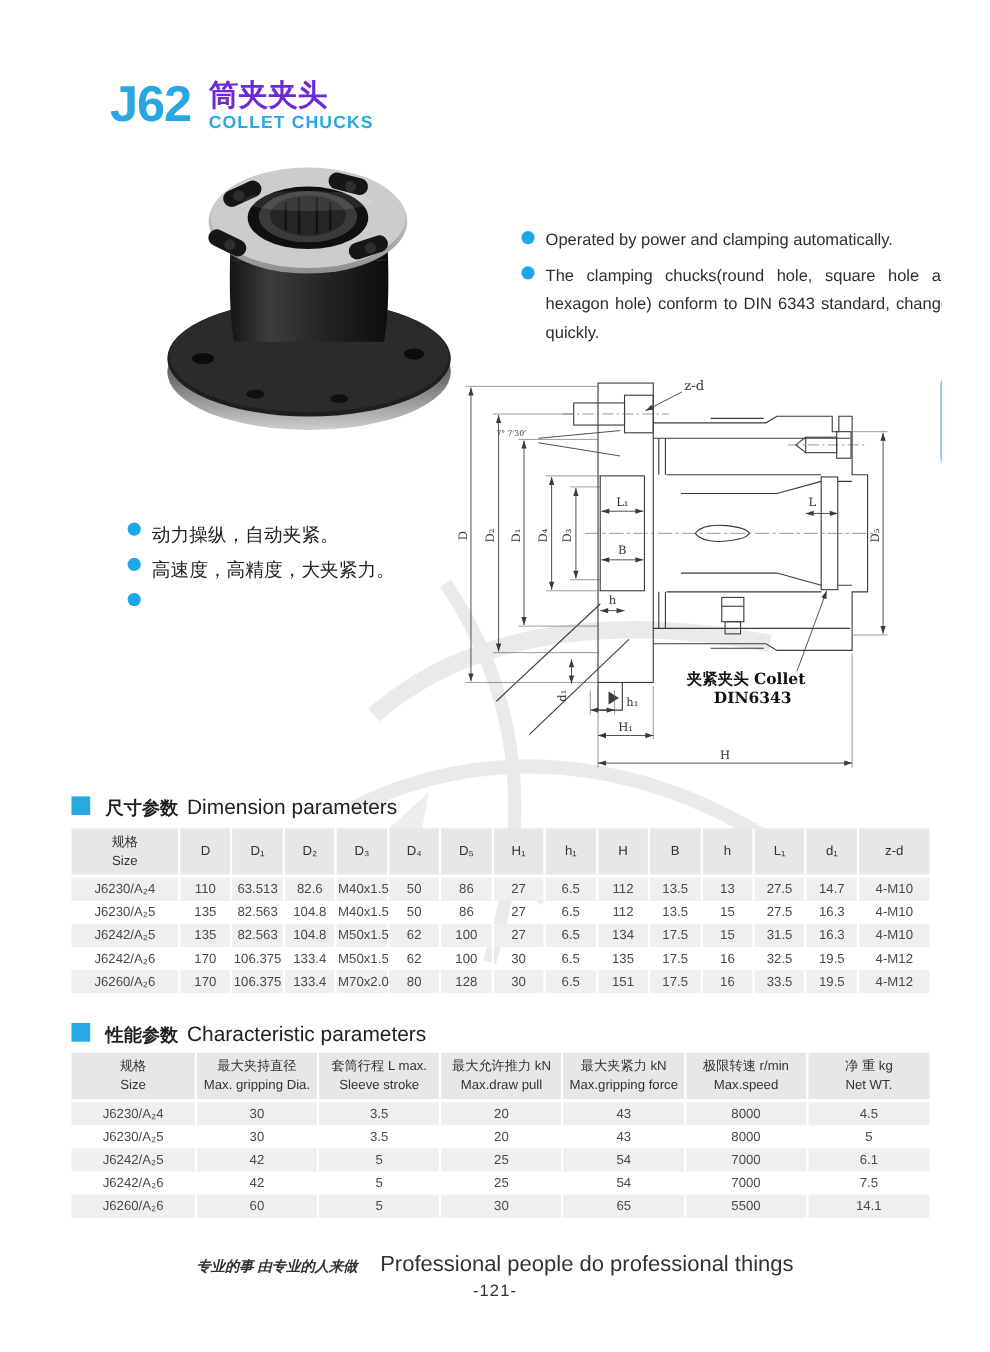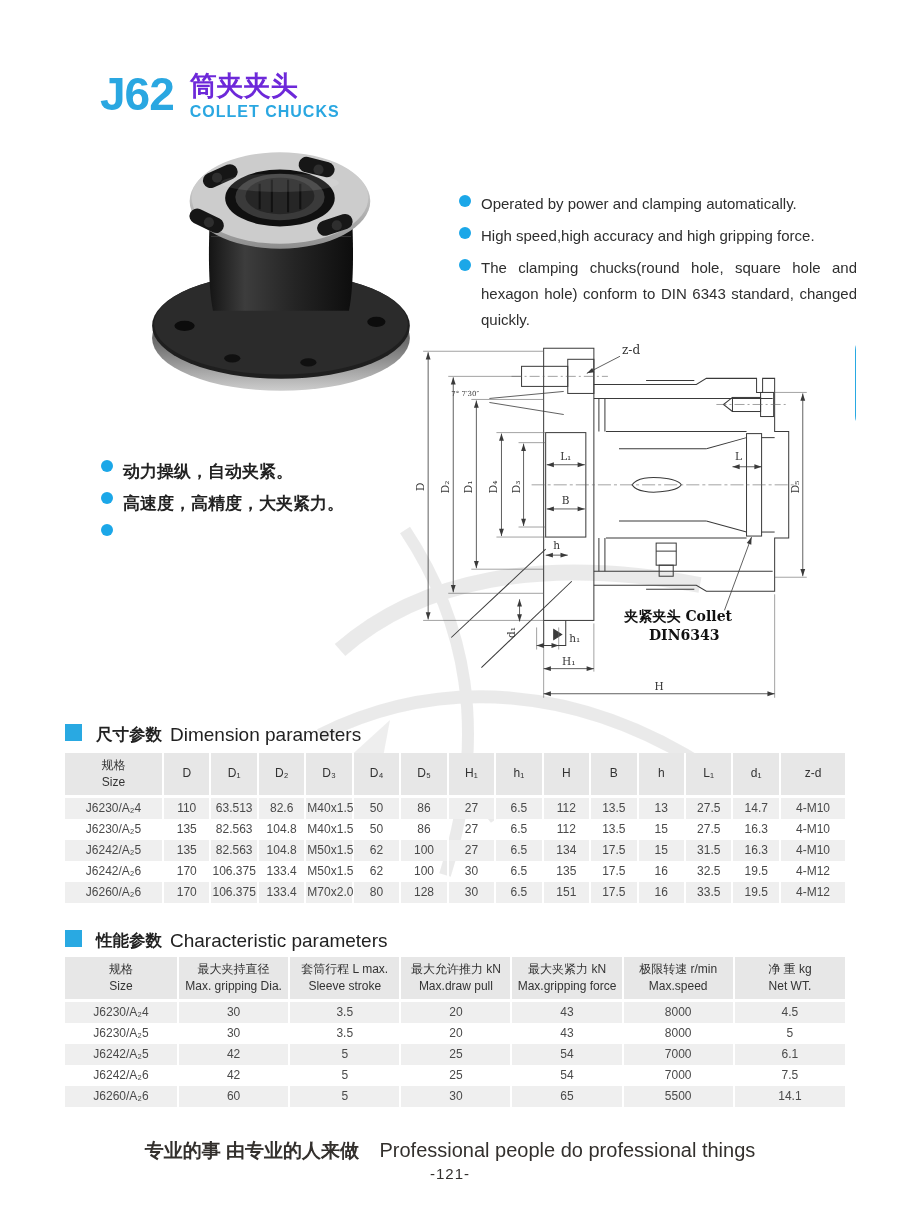--- a/index.html
+++ b/index.html
@@ -7,26 +7,26 @@
         font-family:"Liberation Sans","DejaVu Sans",sans-serif;color:#333;}
   
   .hdr{position:absolute;left:100px;top:72px;display:flex;align-items:flex-start;}
   .hdr .code{font-size:46px;font-weight:bold;color:#2aa7e1;letter-spacing:-1px;line-height:44px;}
   .hdr .titles{margin-left:16px;}
   .hdr .t-zh{font-size:27px;font-weight:bold;color:#6d28d9;line-height:28px;}
   .hdr .t-en{font-size:16px;font-weight:bold;color:#2aa7e1;letter-spacing:1px;margin-top:3px;}
   
   .photo{position:absolute;left:146px;top:138px;width:274px;height:256px;}
   
-  ul.features{list-style:none;margin:1px;padding:0;position:absolute;}
+  ul.features{list-style:none;margin:16px;padding:0;position:absolute;}
   ul.features li{position:relative;padding-left:22px;}
   ul.features .dot{position:absolute;left:0;top:4px;width:12px;height:12px;border-radius:50%;background:#1ba7e8;}
   ul.features.en{left:458px;top:190px;width:398px;font-size:15px;line-height:26px;color:#2e2e2e;}
   ul.features.en li{margin-bottom:6px;text-align:justify;}
-  ul.features.zh{left:100px;top:455px;width:330px;font-size:17px;font-weight:700;line-height:31px;color:#222;}
+  ul.features.zh{left:100px;top:455px;width:330px;font-size:17px;font-weight:400;line-height:31px;color:#222;}
   ul.features.zh li{margin-bottom:1px;}
   
   .tab4{position:absolute;left:855px;top:338px;width:45px;height:90px;background:#29a9e2;
         border-radius:12px 0 0 12px;color:#fff;font-size:40px;display:flex;align-items:center;justify-content:center;}
   
   .drawing{position:absolute;left:393px;top:336px;width:462px;height:374px;}
   
   .watermark{position:absolute;left:280px;top:470px;width:500px;height:450px;pointer-events:none;opacity:.5;}
   
   .section{position:absolute;left:65px;display:flex;align-items:flex-start;}
@@ -40,21 +40,21 @@
   #dim-table{top:753px;} #char-table{top:957px;}
   table.data-table thead th{background:#e7e7e7;font-weight:normal;color:#333;padding:4px 1px;
         border-right:2px solid #fff;border-bottom:3px solid #fff;line-height:1.4;}
   table.data-table td{height:21px;padding:0 1px;border-right:2px solid #fff;}
   table.data-table th:last-child, table.data-table td:last-child{border-right:none;}
   table.data-table tbody tr:nth-child(odd){background:#efefef;}
   #dim-table th:first-child{width:95px;} #dim-table th:last-child{width:62px;}
   #char-table th:first-child{width:110px;}
   
   .footer{position:absolute;left:0;top:1138px;width:900px;text-align:center;color:#33302d;}
-  .footer .zh{font-size:19px;font-weight:bold;margin-right:16px;}
+  .footer .zh{font-size:13px;font-weight:bold;margin-right:16px;font-style:italic;}
   .footer .en{font-size:20px;}
   .pagenum{position:absolute;left:0;top:1165px;width:900px;text-align:center;font-size:15px;color:#33302d;letter-spacing:1px;}
 </style>
 </head>
 <body>
 
 <div class="page">
 
   <svg class="watermark" viewBox="0 0 500 450">
     <g fill="none" stroke="#d7d7d7">
@@ -122,21 +122,20 @@
           <line x1="124" y1="41" x2="124" y2="73"></line>
         <line x1="140" y1="41" x2="140" y2="73"></line>
           <line x1="152" y1="45" x2="152" y2="70"></line>
       </g>
       <ellipse cx="132" cy="44" rx="58" ry="9" fill="#ffffff" opacity="0.10"></ellipse>
     </svg>
   </div>
 
   <ul class="features en">
       <li><span class="dot"></span><span>Operated by power and clamping automatically.</span></li>
-      <li><span class="dot"></span><span>High speed,high accuracy and high gripping force.</span></li>
       <li><span class="dot"></span><span>The clamping chucks(round hole, square hole and hexagon hole) conform to DIN 6343 standard, changed quickly.</span></li>
     </ul>
 
   <div class="tab4">4</div>
 
   <ul class="features zh">
       <li><span class="dot"></span><span>动力操纵，自动夹紧。</span></li>
       <li><span class="dot"></span><span>高速度，高精度，大夹紧力。</span></li>
       <li><span class="dot"></span></li>
     </ul>

